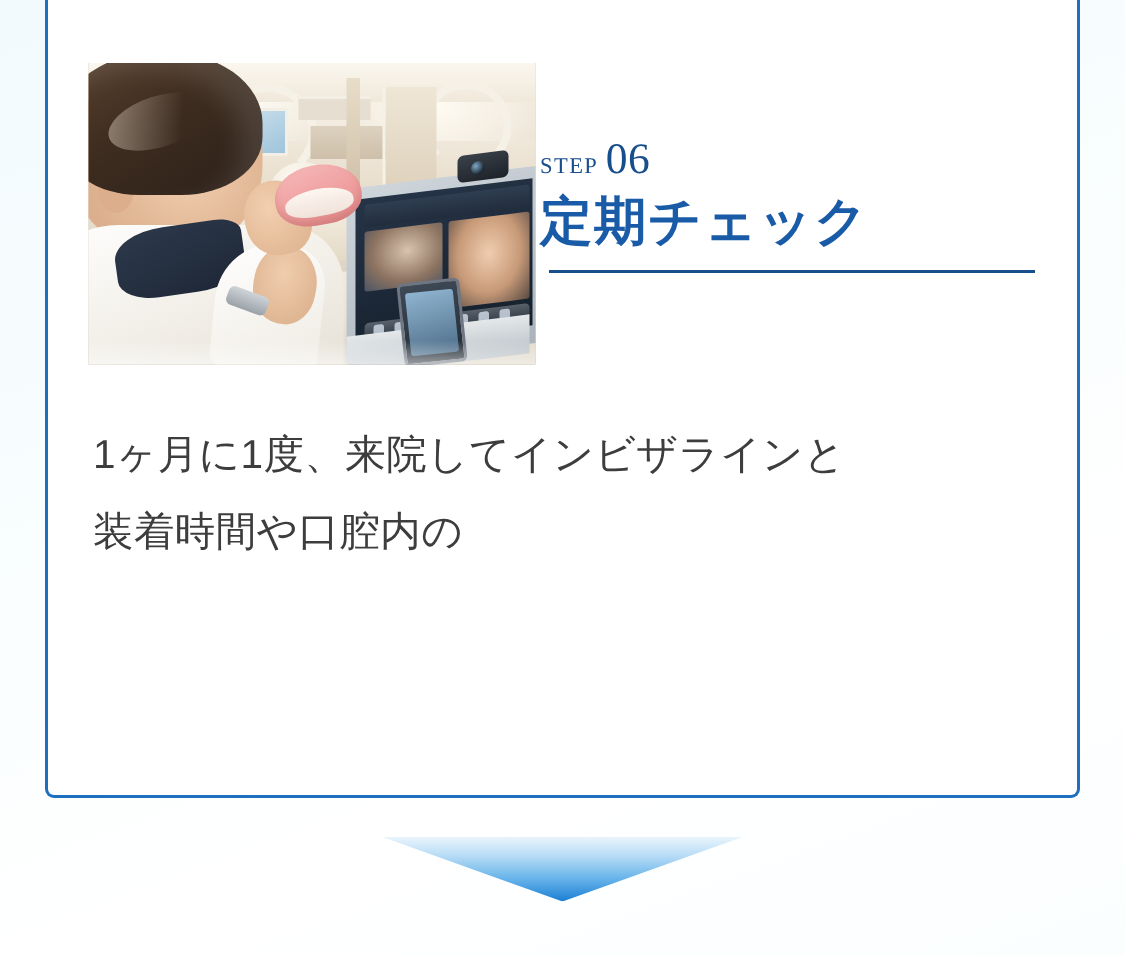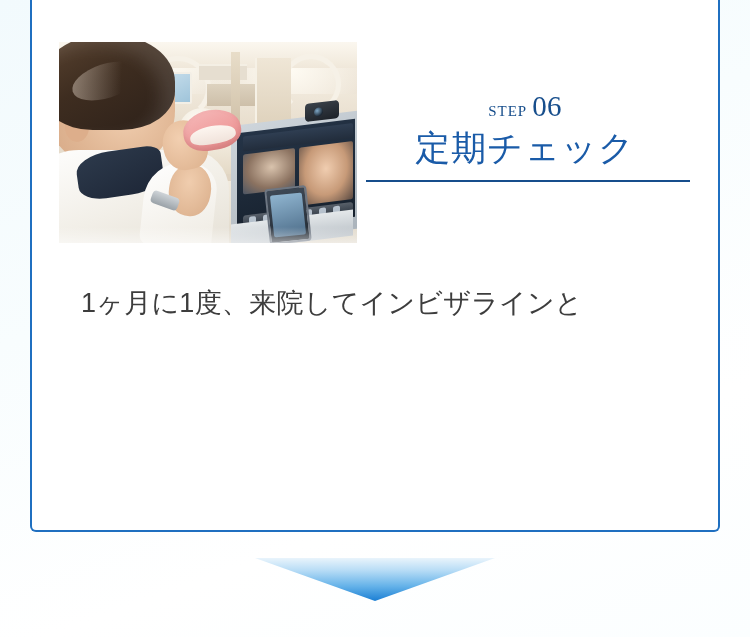--- a/index.html
+++ b/index.html
@@ -265,21 +265,21 @@
     position: absolute; left: 0; right: 0; bottom: 0; height: 16px;
     background: linear-gradient(180deg, rgba(255,255,255,0) 0%, rgba(255,255,255,.55) 100%);
   }
 
   
   .step-heading {
     position: absolute;
     right: 28px;         
     top: 132px;          
     width: 330px;
-    text-align: center;
+    text-align: left;
   }
   .step-label {
     font-family: "Liberation Serif", "DejaVu Serif", serif;
     color: #174e8c;
     letter-spacing: 0.06em;
     line-height: 1;
     white-space: nowrap;
   }
   .step-label .word {
     font-size: 21px;
@@ -287,21 +287,21 @@
     text-transform: lowercase;
   }
   .step-label .num {
     font-size: 29px;
     margin-left: 5px;
     letter-spacing: 0.01em;
   }
   .step-title {
     margin-top: 6px;
     font-size: 35px;
-    font-weight: normal;
+    font-weight: bold;
     color: #1a5ba8;
     letter-spacing: 0.03em;
     line-height: 1.2;
     white-space: nowrap;
   }
   .step-rule {
     margin-top: 11px;
     margin-left: auto;
     width: 324px;
     height: 2px;
@@ -314,21 +314,20 @@
     left: 30px;          
     top: 318px;          
     right: 30px;
   }
   .body-line {
     font-size: 27px;
     color: #3d3d3d;
     line-height: 51px;
     letter-spacing: 0.01em;
     white-space: nowrap;
-    margin-left: 19px;
   }
 
   
   .down-arrow {
     position: absolute;
     left: 255px;
     top: 558px;
     width: 240px;
     height: 43px;
     background: linear-gradient(180deg, #e9f4fc 0%, #b9ddf6 28%, #66b3e9 65%, #1b7fd4 100%);
@@ -395,17 +394,18 @@
         <span class="word">Step</span><span class="num">06</span>
       </div>
       <div class="step-title">定期チェック</div>
       <div class="step-rule"></div>
     </div>
 
   </div>
 
   <div class="card-body">
     <div class="body-line">1ヶ月に1度、来院してインビザラインと</div>
+    <div class="body-line">装着時間や口腔内の</div>
   </div>
 
 </div>
 
 <div class="down-arrow"></div>
 
 </body></html>

